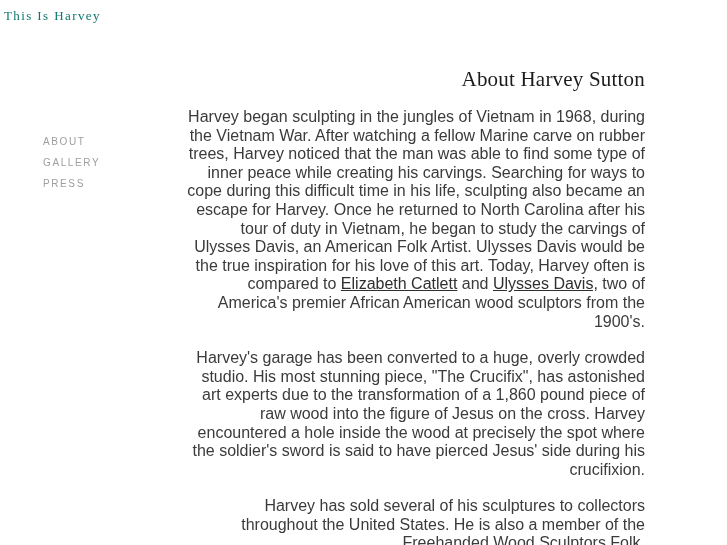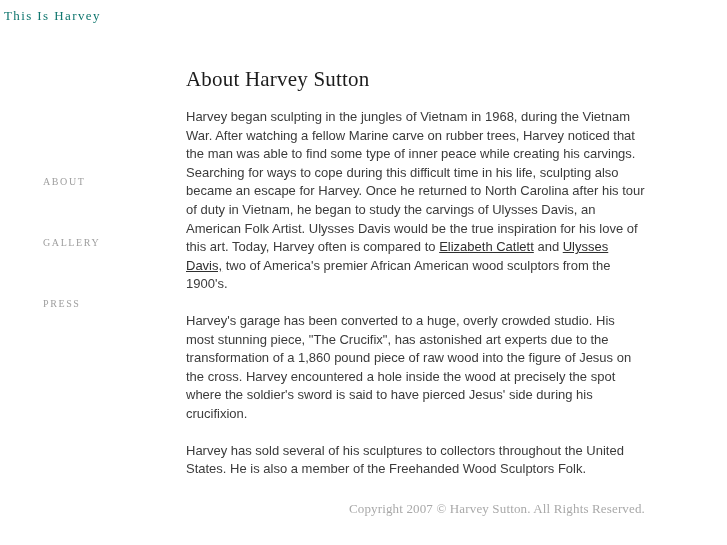--- a/index.html
+++ b/index.html
@@ -31,54 +31,54 @@
 
   
   #sidebar-nav {
     position: absolute;
     left: 43px;
     top: 131px;
     width: 130px;
   }
   .nav-item {
     display: block;
-    font-family: Liberation Serif, serif;
+    font-family: Liberation Sans, sans-serif;
     font-size: 10px;
     line-height: 21px;
     letter-spacing: 1.6px;
     color: #9e9e9e;
     text-transform: uppercase;
     text-decoration: none;
     white-space: nowrap;
-    margin-top: 40px;
   }
 
   
   #main-content {
     position: absolute;
     left: 186px;
     top: 66px;
     width: 459px;
   }
   #page-title {
     margin: 0 0 16px 0;
     font-family: "Liberation Serif", serif;
     font-weight: normal;
     font-size: 21px;
     line-height: 26px;
     color: #1c1c1c;
     letter-spacing: 0.2px;
+    text-align: right;
   }
   .body-paragraph {
     margin: 0 0 18px 0;
     font-family: "Liberation Sans", sans-serif;
-    font-size: 13px;
+    font-size: 16px;
     line-height: 18.6px;
     color: #3b3b3b;
-    text-align: left;
+    text-align: right;
   }
   .body-paragraph:last-of-type {
     margin-bottom: 0;
   }
   .inline-link {
     color: #2f2f2f;
     text-decoration: underline;
     cursor: pointer;
   }
   #copyright-notice {

